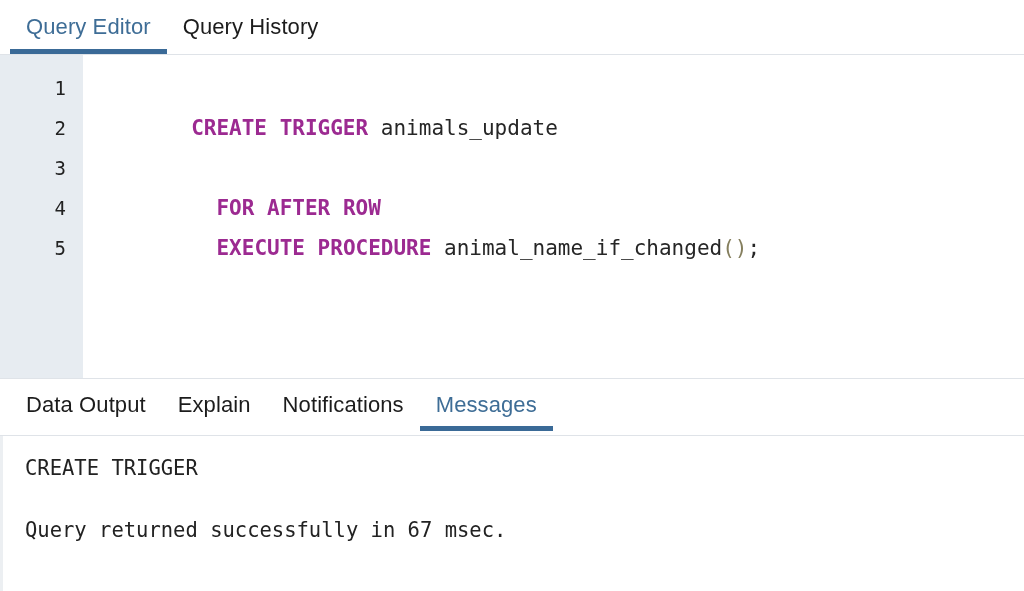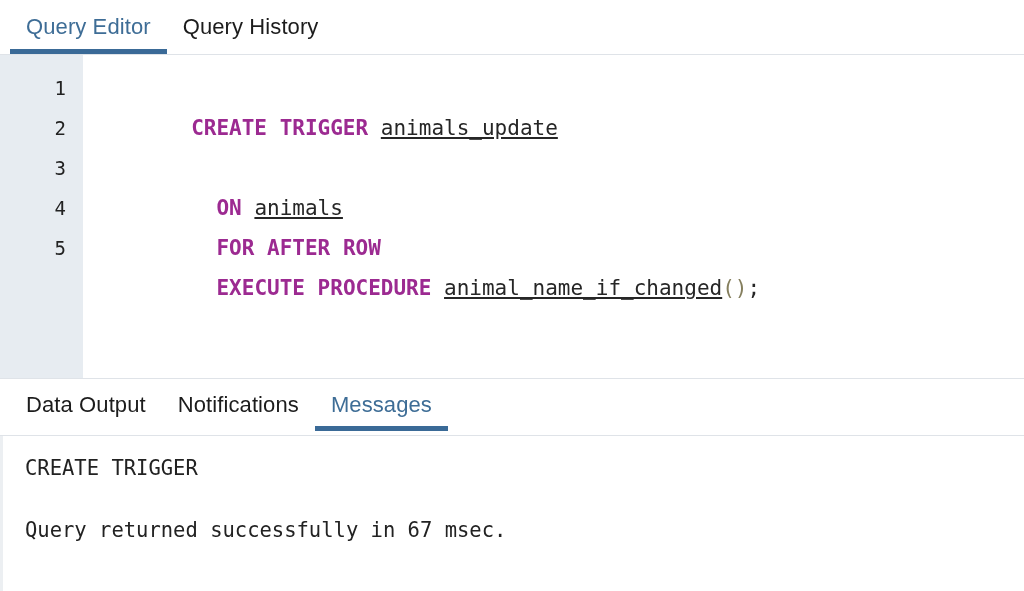--- a/index.html
+++ b/index.html
@@ -96,21 +96,21 @@
   .code .cl {
     line-height: 40px;
     height: 40px;
     white-space: pre;
     color: #262626;
   }
   .kw {
     color: #9c2a91;
     font-weight: bold;
   }
-  .ident { color: #262626; text-decoration: underline; }
+  .ident { color: #262626; }
   .punc  { color: #857f5e; }
   .semi  { color: #262626; }
 
   
   .bottom-tabbar {
     height: 57px;
     flex: 0 0 57px;
     background: #ffffff;
     border-bottom: 1px solid #dfe3e8;
     display: flex;
@@ -171,38 +171,38 @@
     <div class="code">
 
       <div class="cl">
         <span class="kw">CREATE TRIGGER</span><span class="plain"> </span><span class="ident">animals_update</span>
       </div>
 
       <div class="cl">
         <span class="plain">  </span>
       </div>
 
-      <div class="cl">
-        <span class="plain">  </span><span class="kw">ON</span><span class="plain"> </span><span class="ident">animals</span>
-      </div>
 
       <div class="cl">
         <span class="plain">  </span><span class="kw">FOR AFTER ROW</span>
       </div>
 
       <div class="cl">
         <span class="plain">  </span><span class="kw">EXECUTE PROCEDURE</span><span class="plain"> </span><span class="ident">animal_name_if_changed</span><span class="punc">()</span><span class="semi">;</span>
       </div>
 
     </div>
   </div>
 
   <div class="bottom-tabbar">
     <div class="tab">
       <span>Data Output</span>
+    </div>
+    <div class="tab">
+      <span>Explain</span>
     </div>
     <div class="tab">
       <span>Notifications</span>
     </div>
     <div class="tab active">
       <span>Messages</span>
     </div>
   </div>
 
   <div class="messages">

